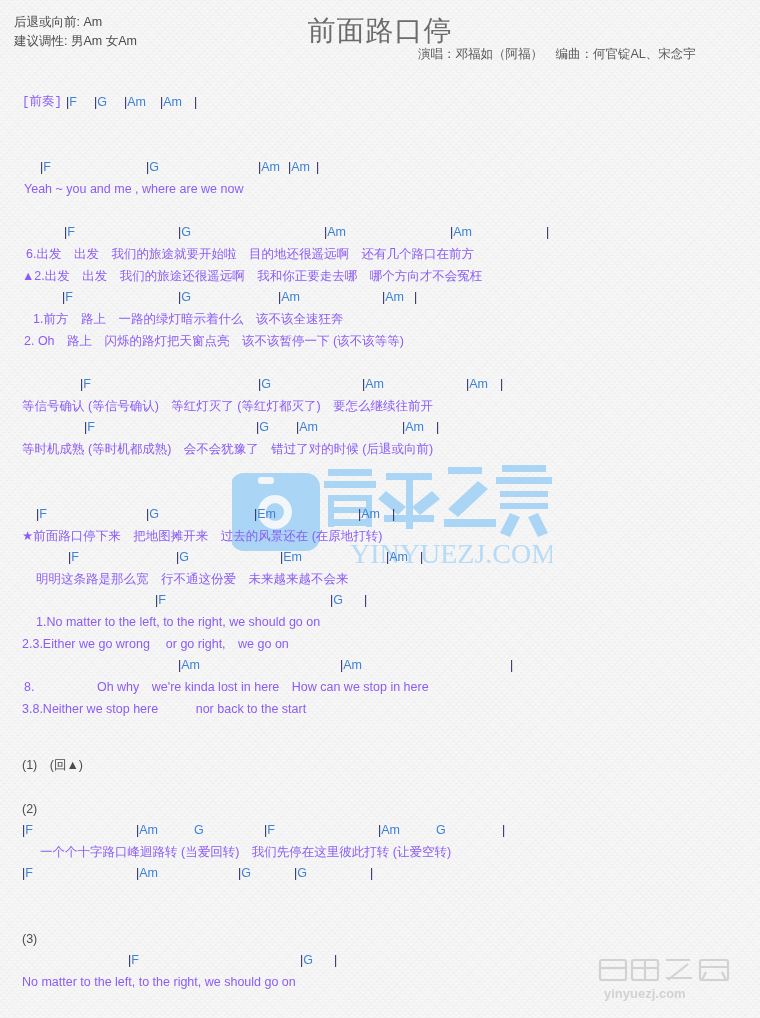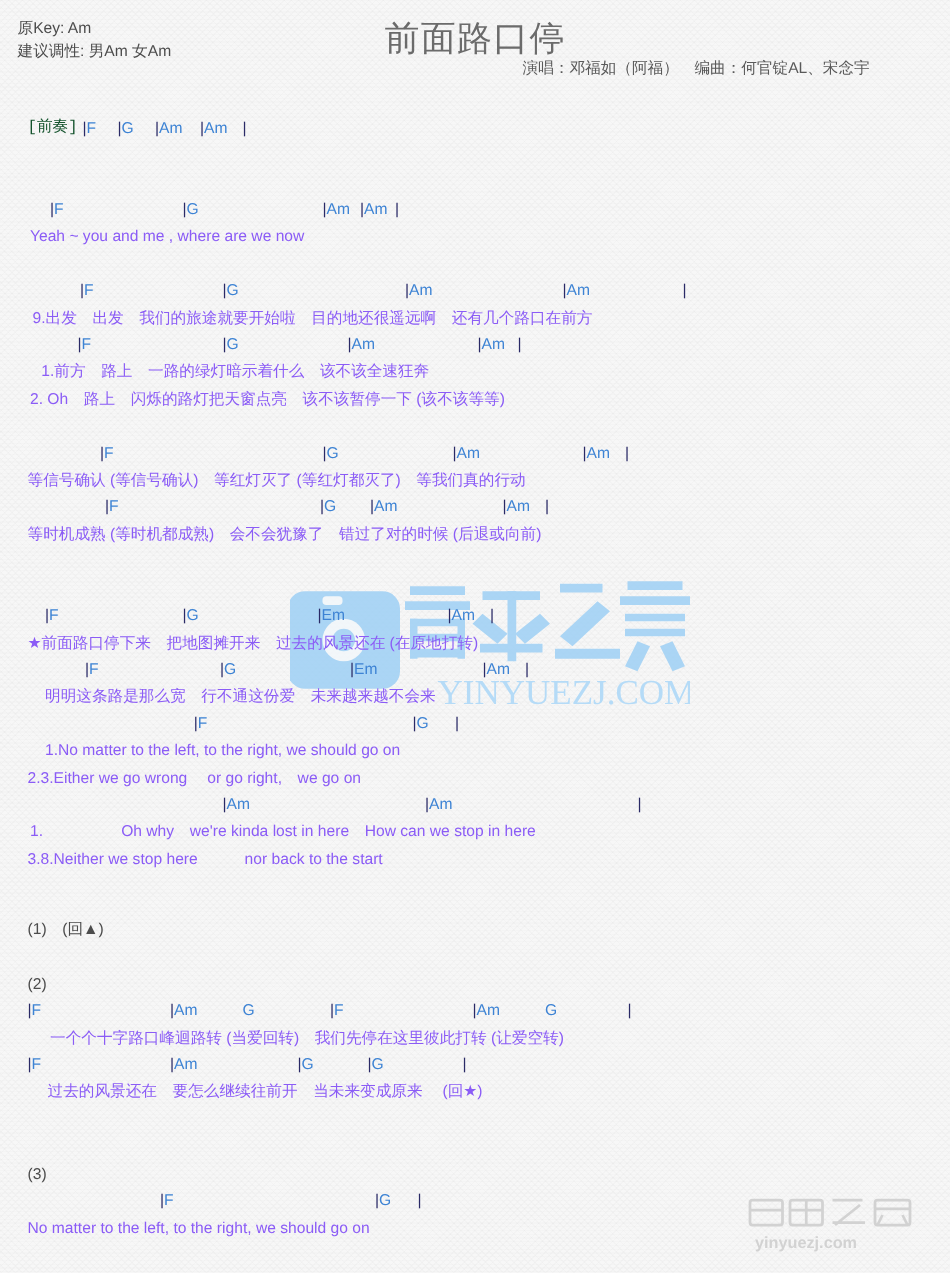--- a/index.html
+++ b/index.html
@@ -133,21 +133,21 @@
     position: absolute;
     top: 0;
     white-space: pre;
     color: #4c4c4c;
     font-size: 12.5px;
     line-height: 22px;
   }
   .intro-tag {
     position: absolute;
     top: 0;
-    color: #14532d;
+    color: #8b5cf6;
     font-size: 12.5px;
     line-height: 21px;
     white-space: pre;
   }
 </style>
 </head>
 <body>
 
 <div class="wm-center">
   <svg width="320" height="120" viewBox="0 0 320 120" xmlns="http://www.w3.org/2000/svg">
@@ -201,67 +201,67 @@
       <path d="M40,16 h26 M53,8 v20"></path>
       <path d="M74,8 h24 M96,12 l-20,16 M74,26 h26"></path>
       <rect x="108" y="8" width="28" height="20" rx="2"></rect>
       <path d="M108,15 h28 M114,20 l-4,8 M130,20 l4,8"></path>
     </g>
     <text x="12" y="46" font-family="'Liberation Sans', sans-serif" font-size="13" font-weight="bold" fill="#d2d2d2">yinyuezj.com</text>
   </svg>
 </div>
 
 <div class="key-block">
-  <div class="key-line">原Key: Am</div>
+  <div class="key-line">后退或向前: Am</div>
   <div class="key-line">建议调性: 男Am 女Am</div>
 </div>
 
 <h1 class="title">前面路口停</h1>
 
 <div class="credits">
   <div>演唱：邓福如（阿福）　编曲：何官锭AL、宋念宇</div>
 </div>
 
 <div class="sheet" id="sheet">
     <div class="row chordrow"><span class="intro-tag" style="left: 22px;">[前奏]</span><span class="tok" style="left: 66px;"><span class="bar">|</span><span class="chord">F</span></span><span class="tok" style="left: 94px;"><span class="bar">|</span><span class="chord">G</span></span><span class="tok" style="left: 124px;"><span class="bar">|</span><span class="chord">Am</span></span><span class="tok" style="left: 160px;"><span class="bar">|</span><span class="chord">Am</span></span><span class="tok" style="left: 194px;"><span class="bar">|</span></span></div>
     <div class="row gap"></div>
     <div class="row gap"></div>
     <div class="row chordrow"><span class="tok" style="left: 40px;"><span class="bar">|</span><span class="chord">F</span></span><span class="tok" style="left: 146px;"><span class="bar">|</span><span class="chord">G</span></span><span class="tok" style="left: 258px;"><span class="bar">|</span><span class="chord">Am</span></span><span class="tok" style="left: 288px;"><span class="bar">|</span><span class="chord">Am</span></span><span class="tok" style="left: 316px;"><span class="bar">|</span></span></div>
     <div class="row"><span class="lyric" style="left: 24px;">Yeah ~ you and me , where are we now</span></div>
     <div class="row gap"></div>
     <div class="row chordrow"><span class="tok" style="left: 64px;"><span class="bar">|</span><span class="chord">F</span></span><span class="tok" style="left: 178px;"><span class="bar">|</span><span class="chord">G</span></span><span class="tok" style="left: 324px;"><span class="bar">|</span><span class="chord">Am</span></span><span class="tok" style="left: 450px;"><span class="bar">|</span><span class="chord">Am</span></span><span class="tok" style="left: 546px;"><span class="bar">|</span></span></div>
-    <div class="row"><span class="lyric" style="left: 26px;">9.出发　出发　我们的旅途就要开始啦　目的地还很遥远啊　还有几个路口在前方</span></div>
+    <div class="row"><span class="lyric" style="left: 26px;">6.出发　出发　我们的旅途就要开始啦　目的地还很遥远啊　还有几个路口在前方</span></div>
+    <div class="row"><span class="lyric" style="left: 22px;">▲2.出发　出发　我们的旅途还很遥远啊　我和你正要走去哪　哪个方向才不会冤枉</span></div>
     <div class="row chordrow"><span class="tok" style="left: 62px;"><span class="bar">|</span><span class="chord">F</span></span><span class="tok" style="left: 178px;"><span class="bar">|</span><span class="chord">G</span></span><span class="tok" style="left: 278px;"><span class="bar">|</span><span class="chord">Am</span></span><span class="tok" style="left: 382px;"><span class="bar">|</span><span class="chord">Am</span></span><span class="tok" style="left: 414px;"><span class="bar">|</span></span></div>
     <div class="row"><span class="lyric" style="left: 33px;">1.前方　路上　一路的绿灯暗示着什么　该不该全速狂奔</span></div>
     <div class="row"><span class="lyric" style="left: 24px;">2. Oh　路上　闪烁的路灯把天窗点亮　该不该暂停一下 (该不该等等)</span></div>
     <div class="row gap"></div>
     <div class="row chordrow"><span class="tok" style="left: 80px;"><span class="bar">|</span><span class="chord">F</span></span><span class="tok" style="left: 258px;"><span class="bar">|</span><span class="chord">G</span></span><span class="tok" style="left: 362px;"><span class="bar">|</span><span class="chord">Am</span></span><span class="tok" style="left: 466px;"><span class="bar">|</span><span class="chord">Am</span></span><span class="tok" style="left: 500px;"><span class="bar">|</span></span></div>
-    <div class="row"><span class="lyric" style="left: 22px;">等信号确认 (等信号确认)　等红灯灭了 (等红灯都灭了)　等我们真的行动</span></div>
+    <div class="row"><span class="lyric" style="left: 22px;">等信号确认 (等信号确认)　等红灯灭了 (等红灯都灭了)　要怎么继续往前开</span></div>
     <div class="row chordrow"><span class="tok" style="left: 84px;"><span class="bar">|</span><span class="chord">F</span></span><span class="tok" style="left: 256px;"><span class="bar">|</span><span class="chord">G</span></span><span class="tok" style="left: 296px;"><span class="bar">|</span><span class="chord">Am</span></span><span class="tok" style="left: 402px;"><span class="bar">|</span><span class="chord">Am</span></span><span class="tok" style="left: 436px;"><span class="bar">|</span></span></div>
     <div class="row"><span class="lyric" style="left: 22px;">等时机成熟 (等时机都成熟)　会不会犹豫了　错过了对的时候 (后退或向前)</span></div>
     <div class="row gap"></div>
     <div class="row gap"></div>
     <div class="row chordrow"><span class="tok" style="left: 36px;"><span class="bar">|</span><span class="chord">F</span></span><span class="tok" style="left: 146px;"><span class="bar">|</span><span class="chord">G</span></span><span class="tok" style="left: 254px;"><span class="bar">|</span><span class="chord">Em</span></span><span class="tok" style="left: 358px;"><span class="bar">|</span><span class="chord">Am</span></span><span class="tok" style="left: 392px;"><span class="bar">|</span></span></div>
     <div class="row"><span class="lyric" style="left: 22px;">★前面路口停下来　把地图摊开来　过去的风景还在 (在原地打转)</span></div>
     <div class="row chordrow"><span class="tok" style="left: 68px;"><span class="bar">|</span><span class="chord">F</span></span><span class="tok" style="left: 176px;"><span class="bar">|</span><span class="chord">G</span></span><span class="tok" style="left: 280px;"><span class="bar">|</span><span class="chord">Em</span></span><span class="tok" style="left: 386px;"><span class="bar">|</span><span class="chord">Am</span></span><span class="tok" style="left: 420px;"><span class="bar">|</span></span></div>
     <div class="row"><span class="lyric" style="left: 36px;">明明这条路是那么宽　行不通这份爱　未来越来越不会来</span></div>
     <div class="row chordrow"><span class="tok" style="left: 155px;"><span class="bar">|</span><span class="chord">F</span></span><span class="tok" style="left: 330px;"><span class="bar">|</span><span class="chord">G</span></span><span class="tok" style="left: 364px;"><span class="bar">|</span></span></div>
     <div class="row"><span class="lyric" style="left: 36px;">1.No matter to the left, to the right, we should go on</span></div>
     <div class="row"><span class="lyric" style="left: 22px;">2.3.Either we go wrong　 or go right,　we go on</span></div>
     <div class="row chordrow"><span class="tok" style="left: 178px;"><span class="bar">|</span><span class="chord">Am</span></span><span class="tok" style="left: 340px;"><span class="bar">|</span><span class="chord">Am</span></span><span class="tok" style="left: 510px;"><span class="bar">|</span></span></div>
-    <div class="row"><span class="lyric" style="left: 24px;">1.　　　　　Oh why　we're kinda lost in here　How can we stop in here</span></div>
+    <div class="row"><span class="lyric" style="left: 24px;">8.　　　　　Oh why　we're kinda lost in here　How can we stop in here</span></div>
     <div class="row"><span class="lyric" style="left: 22px;">3.8.Neither we stop here　　　nor back to the start</span></div>
     <div class="row gap"></div>
     <div class="row gap-half"></div>
     <div class="row"><span class="section-label" style="left: 22px; text-align: right;">(1)　(回▲)</span></div>
     <div class="row gap"></div>
     <div class="row"><span class="section-label" style="left: 22px;">(2)</span></div>
     <div class="row chordrow"><span class="tok" style="left: 22px;"><span class="bar">|</span><span class="chord">F</span></span><span class="tok" style="left: 136px;"><span class="bar">|</span><span class="chord">Am</span></span><span class="tok" style="left: 194px;"><span class="chord">G</span></span><span class="tok" style="left: 264px;"><span class="bar">|</span><span class="chord">F</span></span><span class="tok" style="left: 378px;"><span class="bar">|</span><span class="chord">Am</span></span><span class="tok" style="left: 436px;"><span class="chord">G</span></span><span class="tok" style="left: 502px;"><span class="bar">|</span></span></div>
     <div class="row"><span class="lyric" style="left: 40px;">一个个十字路口峰迴路转 (当爱回转)　我们先停在这里彼此打转 (让爱空转)</span></div>
     <div class="row chordrow"><span class="tok" style="left: 22px;"><span class="bar">|</span><span class="chord">F</span></span><span class="tok" style="left: 136px;"><span class="bar">|</span><span class="chord">Am</span></span><span class="tok" style="left: 238px;"><span class="bar">|</span><span class="chord">G</span></span><span class="tok" style="left: 294px;"><span class="bar">|</span><span class="chord">G</span></span><span class="tok" style="left: 370px;"><span class="bar">|</span></span></div>
-    <div class="row"><span class="lyric" style="left: 38px;">过去的风景还在　要怎么继续往前开　当未来变成原来　 (回★)</span></div>
     <div class="row gap"></div>
     <div class="row gap"></div>
     <div class="row"><span class="section-label" style="left: 22px;">(3)</span></div>
     <div class="row chordrow"><span class="tok" style="left: 128px;"><span class="bar">|</span><span class="chord">F</span></span><span class="tok" style="left: 300px;"><span class="bar">|</span><span class="chord">G</span></span><span class="tok" style="left: 334px;"><span class="bar">|</span></span></div>
     <div class="row"><span class="lyric" style="left: 22px;">No matter to the left, to the right, we should go on</span></div>
     <div class="row chordrow"><span class="tok" style="left: 68px;"></span><span class="tok" style="left: 232px;"></span><span class="tok" style="left: 396px;"></span></div>
   </div>
 
 </body></html>

